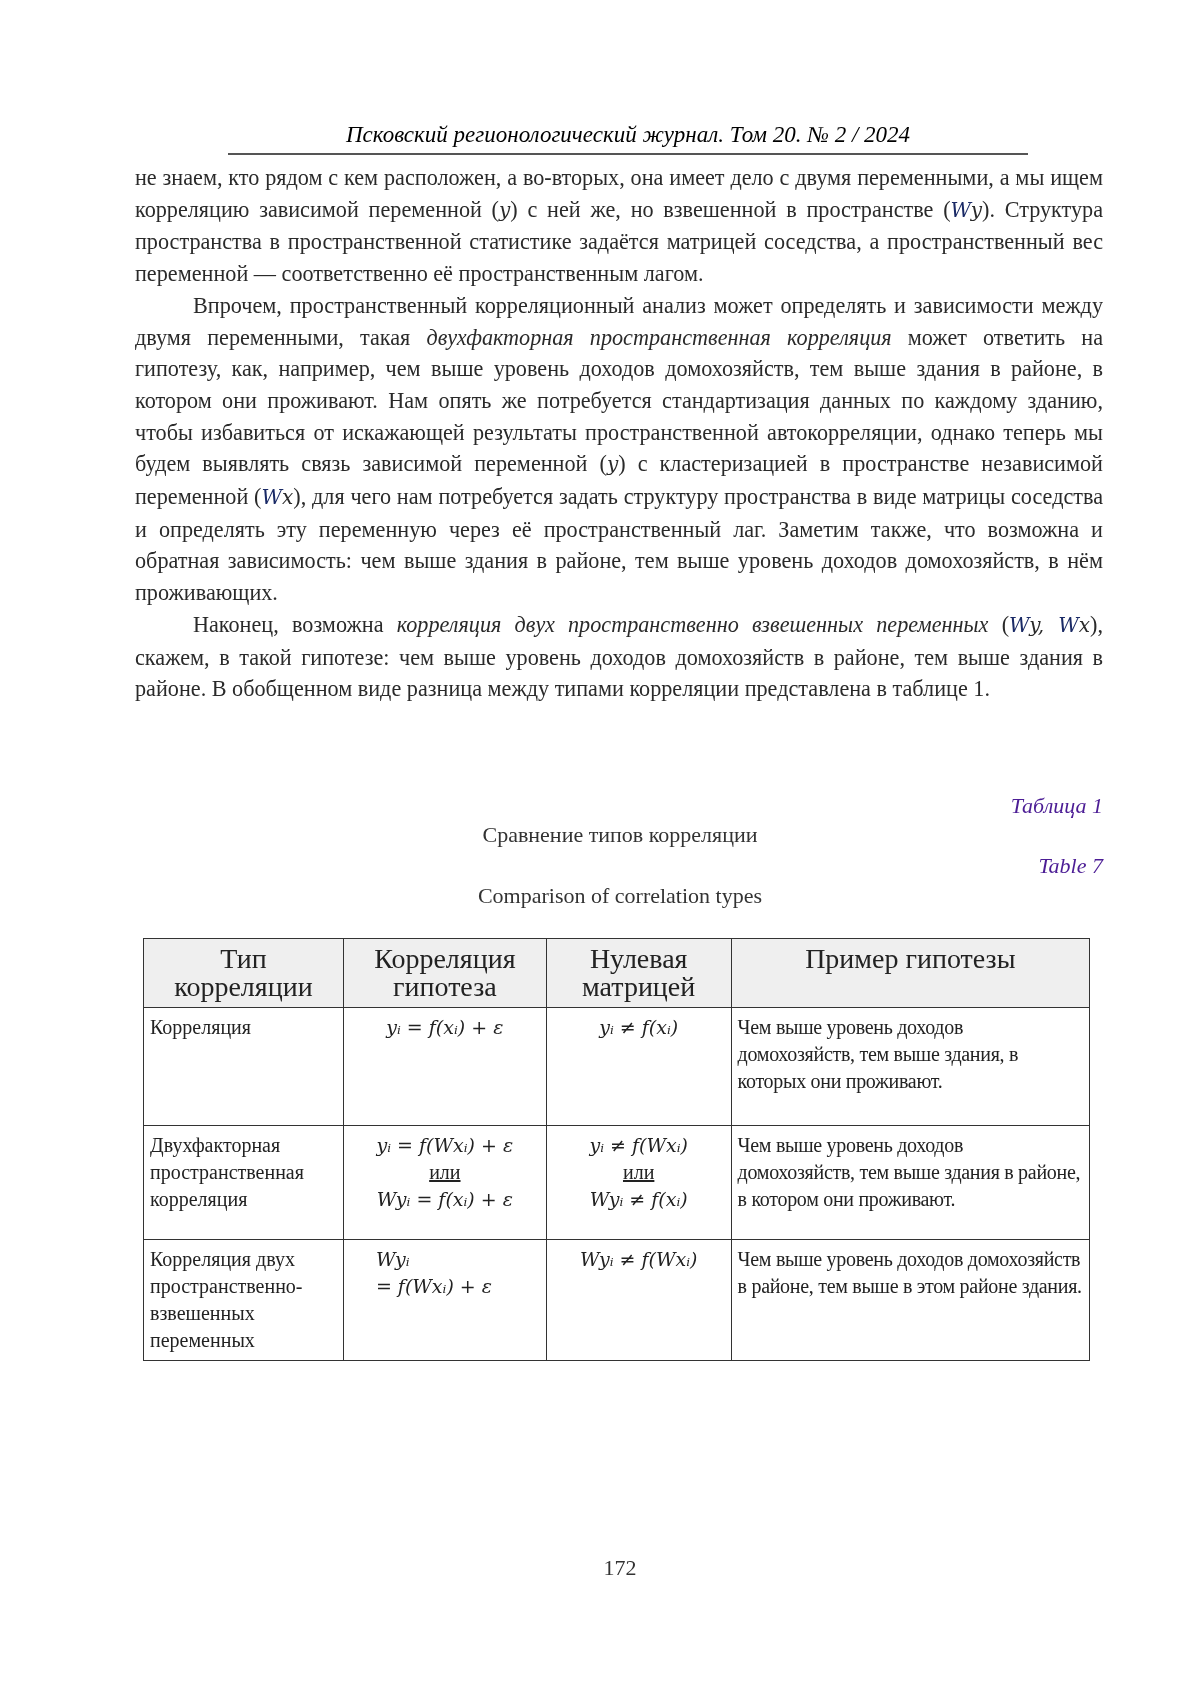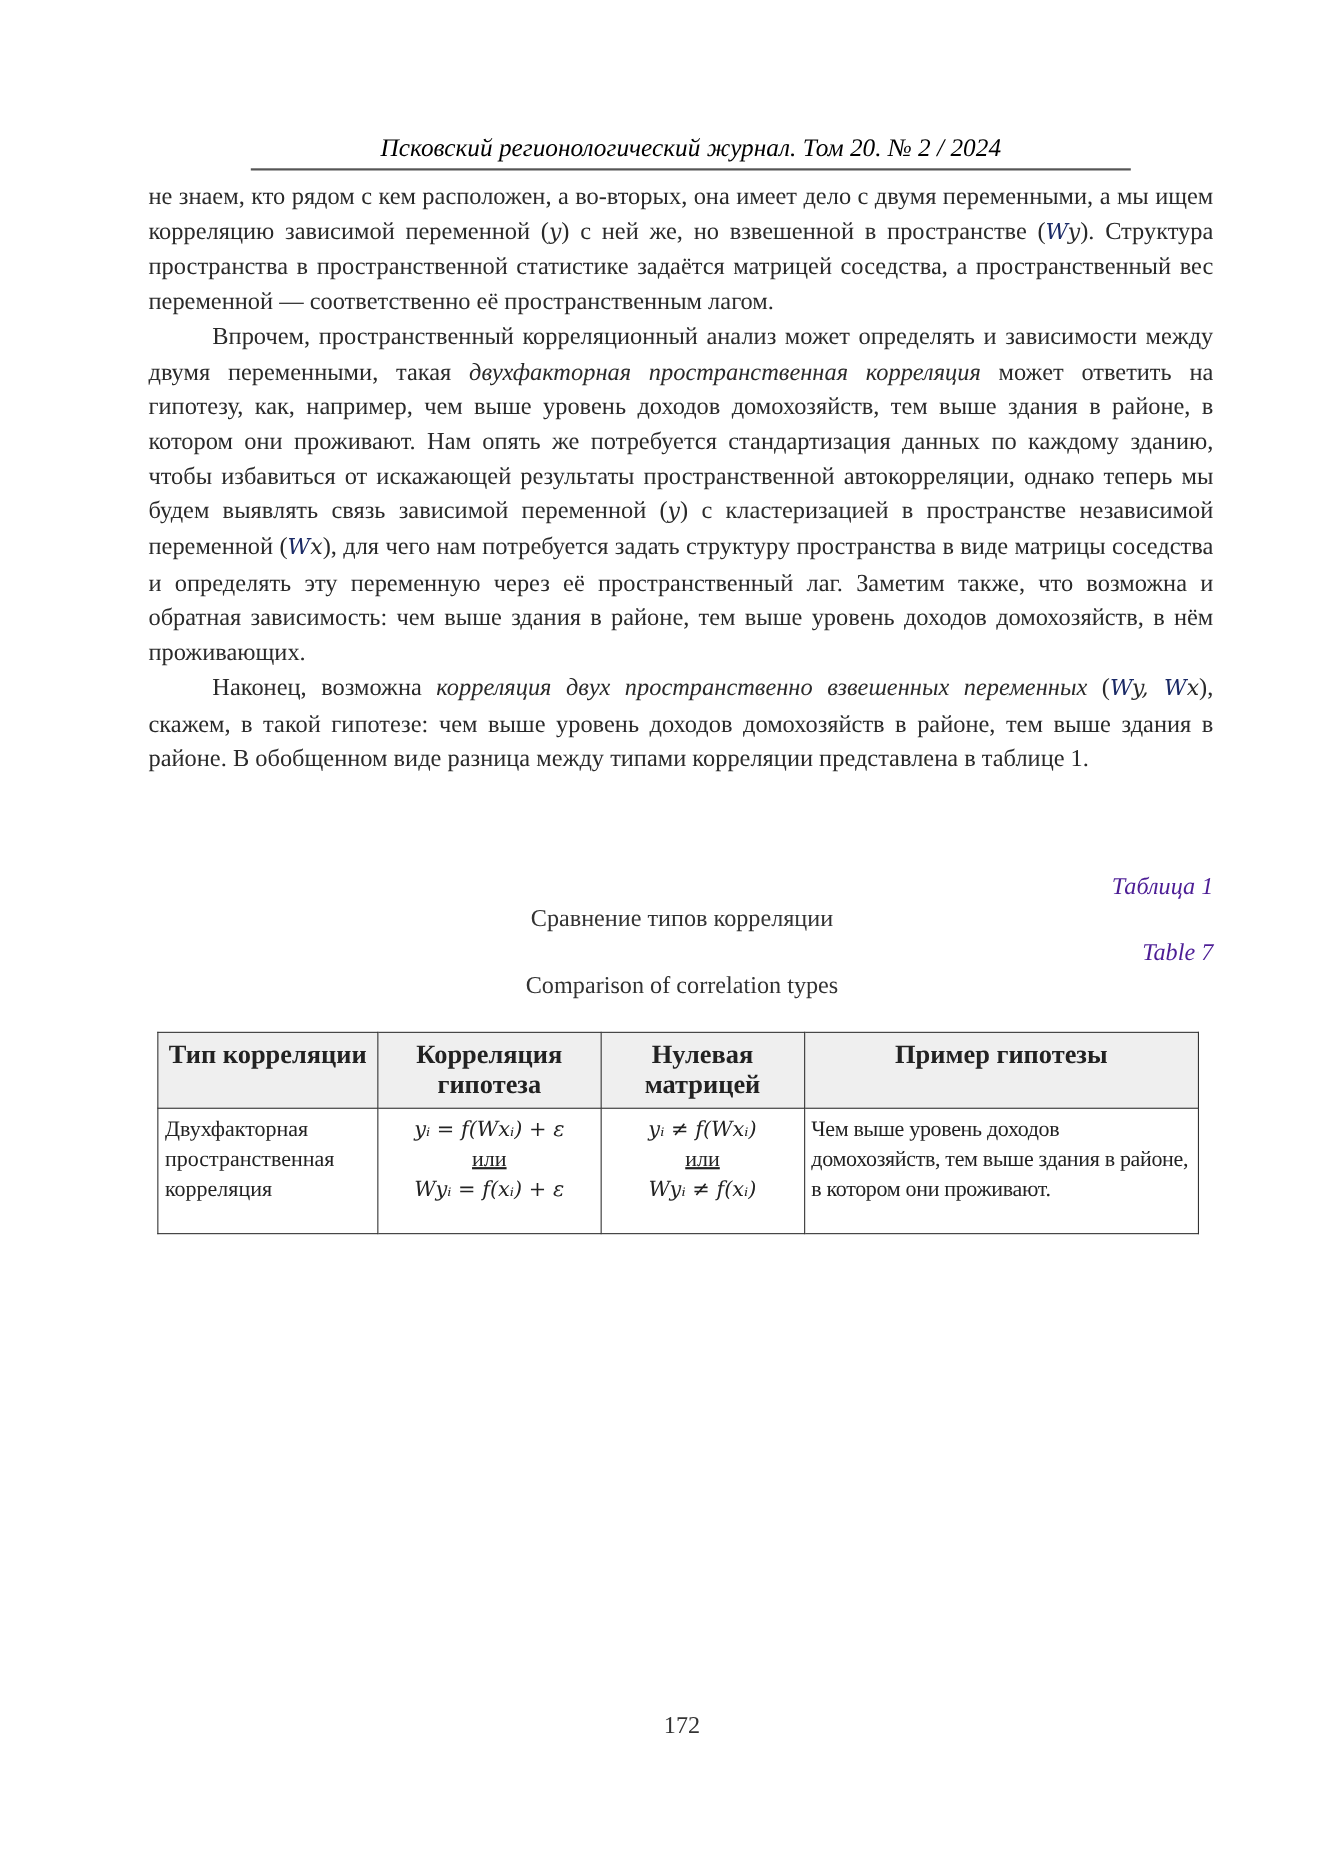--- a/index.html
+++ b/index.html
@@ -13,21 +13,21 @@
     .body-text p { margin: 0; }
     .indent { text-indent: 58px; }
     .math { font-style: italic; font-family: "DejaVu Serif", serif; font-size: 20px; }
     .math .W { color: #1a2a66; }
     em { font-style: italic; }
     .tab-label { position: absolute; right: 97px; font-style: italic; font-size: 22px; color: #4c1d95; }
     .tab-title { position: absolute; left: 0; width: 1240px; text-align: center; font-size: 22px; color: #333; }
     table.corr { position: absolute; left: 143px; top: 938px; width: 947px; border-collapse: collapse;
       font-size: 20px; line-height: 27px; }
     table.corr th, table.corr td { border: 1.5px solid #333; vertical-align: top; padding: 6px 6px 6px 6px; }
-    table.corr th { background: #efefef; font-weight: bold; text-align: center; font-size: 24px; line-height: 28px; }
+    table.corr th { background: #efefef; font-weight: normal; text-align: center; font-size: 28px; line-height: 28px; }
     table.corr td.type { text-align: left; }
     table.corr td.f { text-align: center; font-family: "DejaVu Serif", serif; font-style: italic; font-size: 19px; }
     table.corr td.f .or { font-style: normal; font-family: "Liberation Serif", serif; font-size: 20px; text-decoration: underline; }
     table.corr td.ex { text-align: left; letter-spacing: -0.3px; }
     .page-num { position: absolute; left: 0; width: 1240px; top: 1555px; text-align: center; font-size: 22px; color: #333; }
   </style>
 </head>
 <body>
 
 <div class="header">Псковский регионологический журнал. Том 20. № 2 / 2024</div>
@@ -53,30 +53,51 @@
   </colgroup>
   <thead>
     <tr>
       <th>Тип корреляции</th>
       <th>Корреляция гипотеза</th>
       <th>Нулевая матрицей</th>
       <th>Пример гипотезы</th>
     </tr>
   </thead>
   <tbody id="table-body">
+      <tr style="height: 118px;">
+        <td class="type">Корреляция</td>
+        <td class="f">
+          <div>yᵢ = f(xᵢ) + ε</div>
+        </td>
+        <td class="f">
+          <div>yᵢ ≠ f(xᵢ)</div>
+        </td>
+        <td class="ex">Чем выше уровень доходов домохозяйств, тем выше здания, в которых они проживают.</td>
+      </tr>
       <tr style="height: 114px;">
         <td class="type">Двухфакторная пространственная корреляция</td>
         <td class="f">
           <div>yᵢ = f(Wxᵢ) + ε</div>
           <div class="or">или</div>
           <div>Wyᵢ = f(xᵢ) + ε</div>
         </td>
         <td class="f">
           <div>yᵢ ≠ f(Wxᵢ)</div>
           <div class="or">или</div>
           <div>Wyᵢ ≠ f(xᵢ)</div>
         </td>
         <td class="ex">Чем выше уровень доходов домохозяйств, тем выше здания в районе, в котором они проживают.</td>
       </tr>
+      <tr style="height: 113px;">
+        <td class="type">Корреляция двух пространственно-взвешенных переменных</td>
+        <td class="f" style="text-align: left;">
+          <div style="padding-left: 26px;">Wyᵢ</div>
+          <div style="padding-left: 26px;">= f(Wxᵢ) + ε</div>
+        </td>
+        <td class="f">
+          <div>Wyᵢ ≠ f(Wxᵢ)</div>
+        </td>
+        <td class="ex">Чем выше уровень доходов домохозяйств в районе, тем выше в этом районе здания.</td>
+      </tr>
     </tbody>
 </table>
 
 <div class="page-num">172</div>
 
 </body></html>

